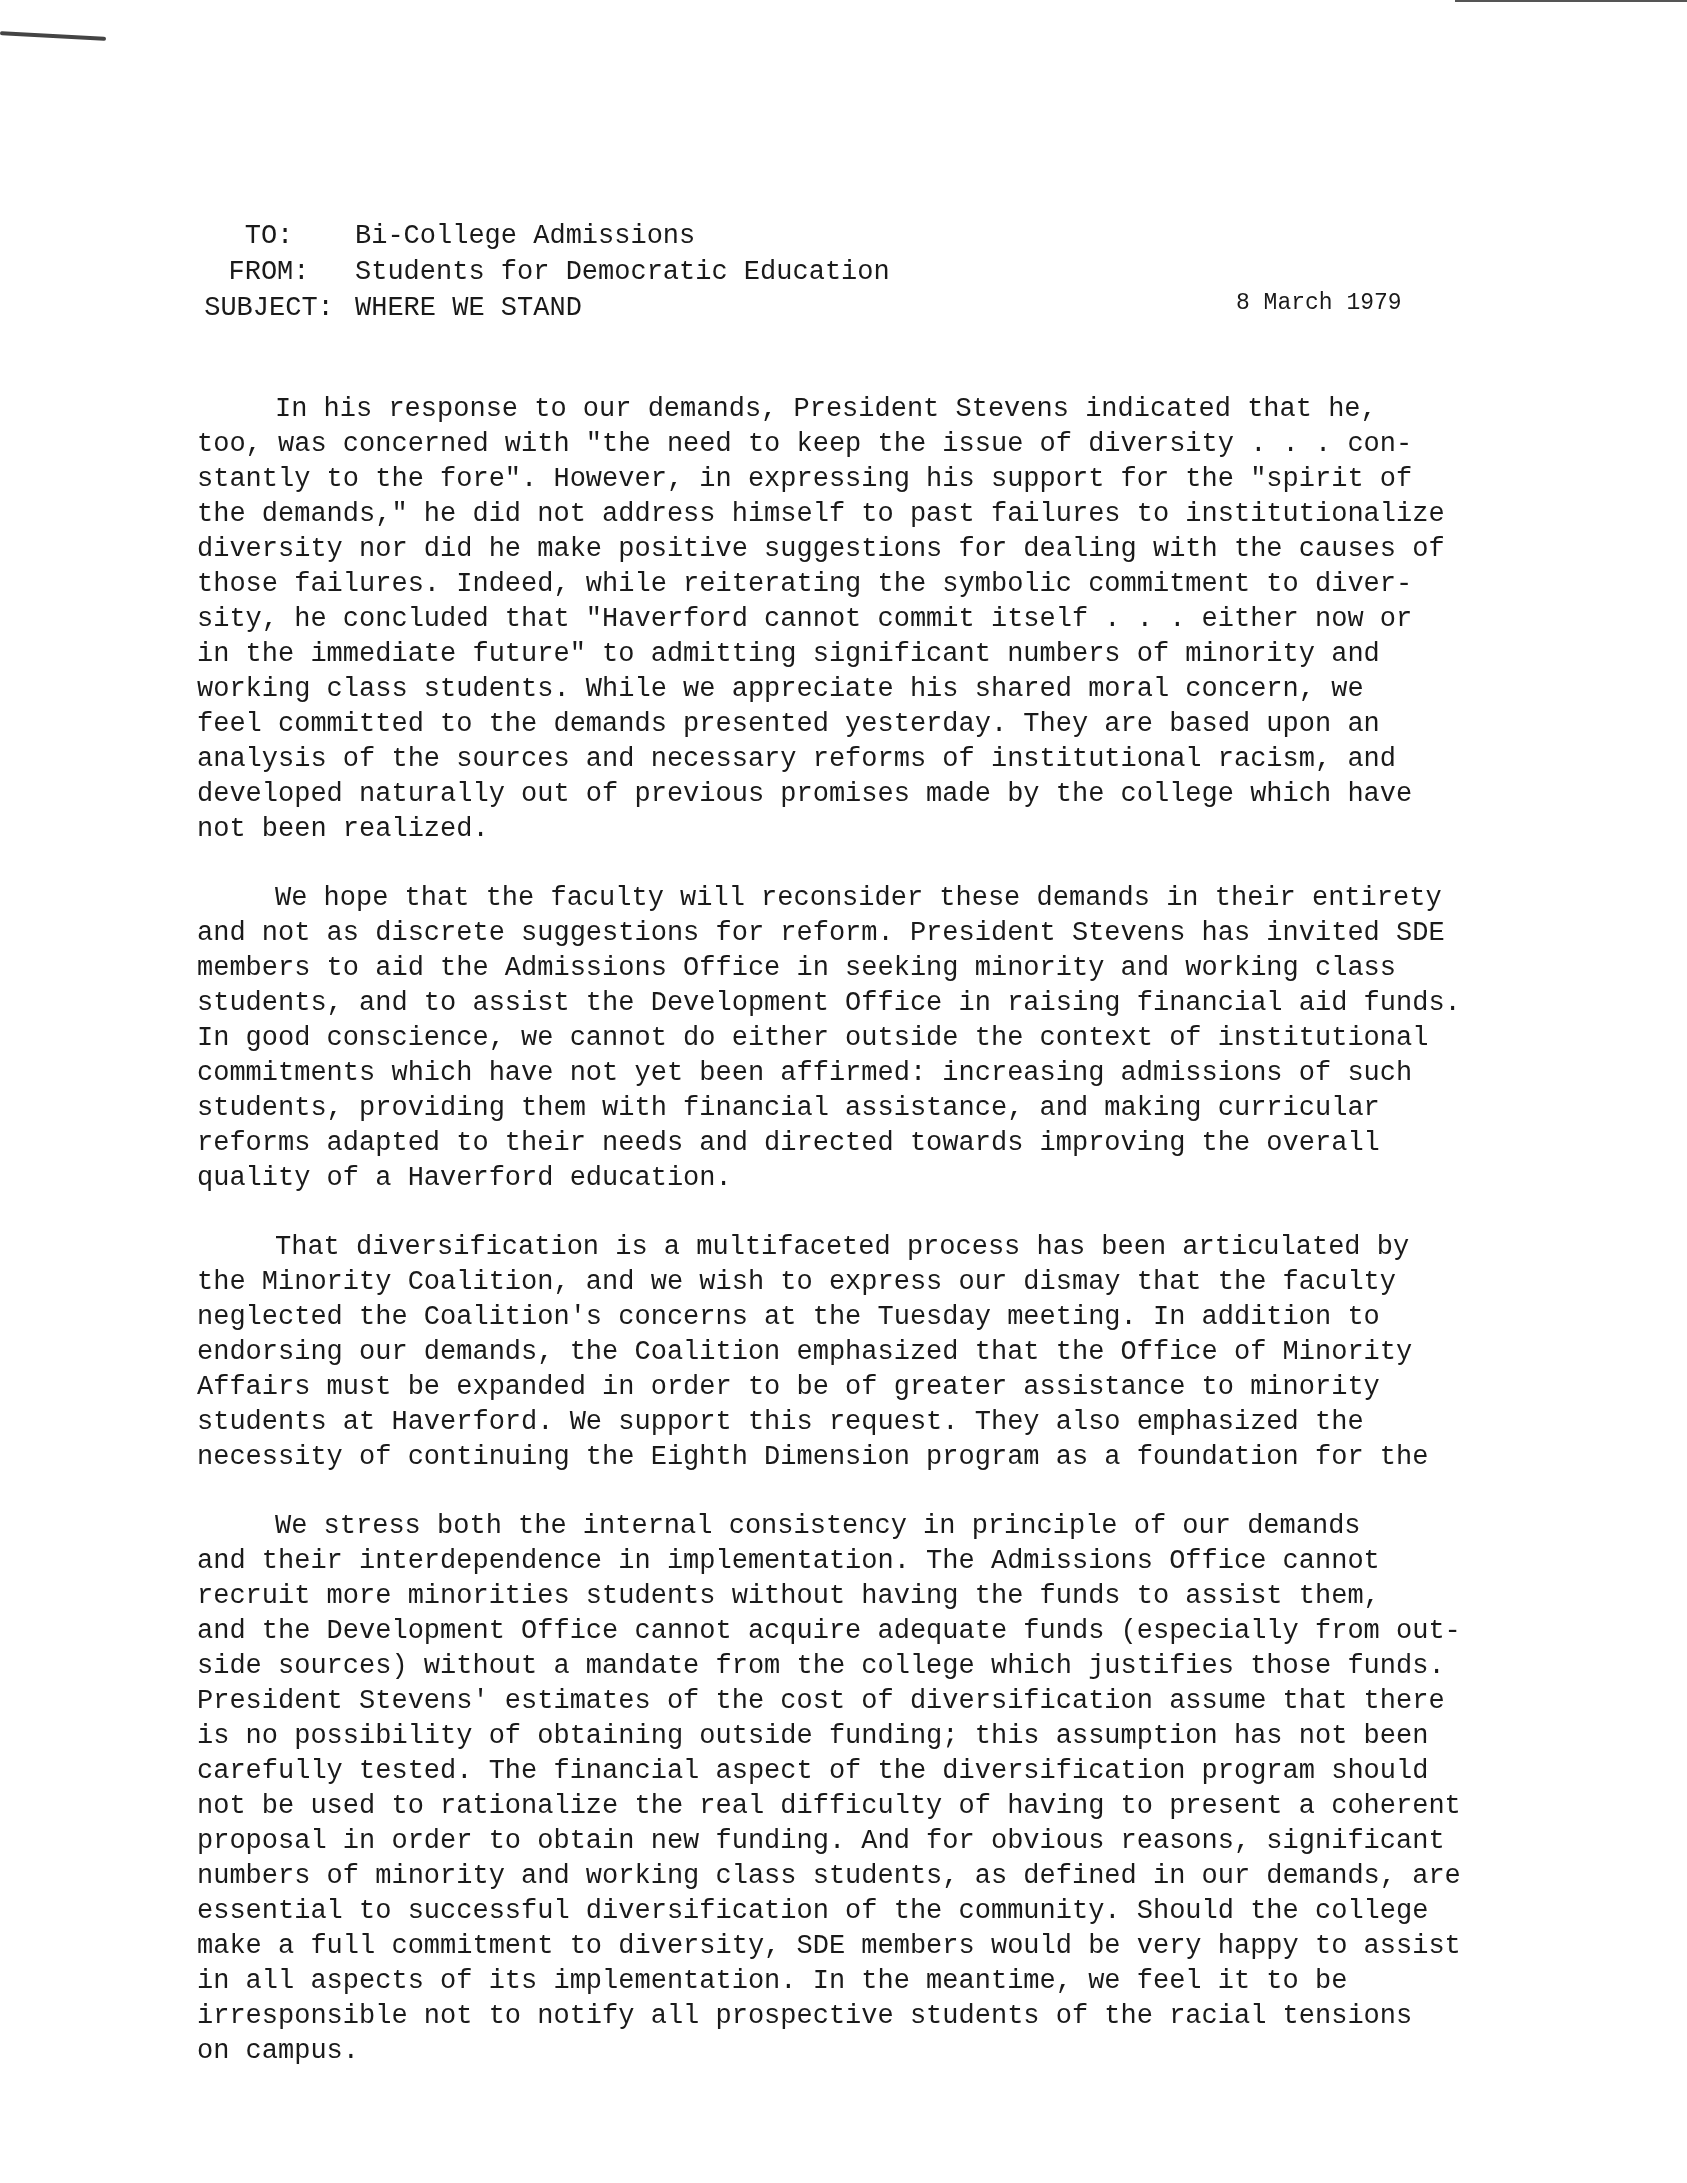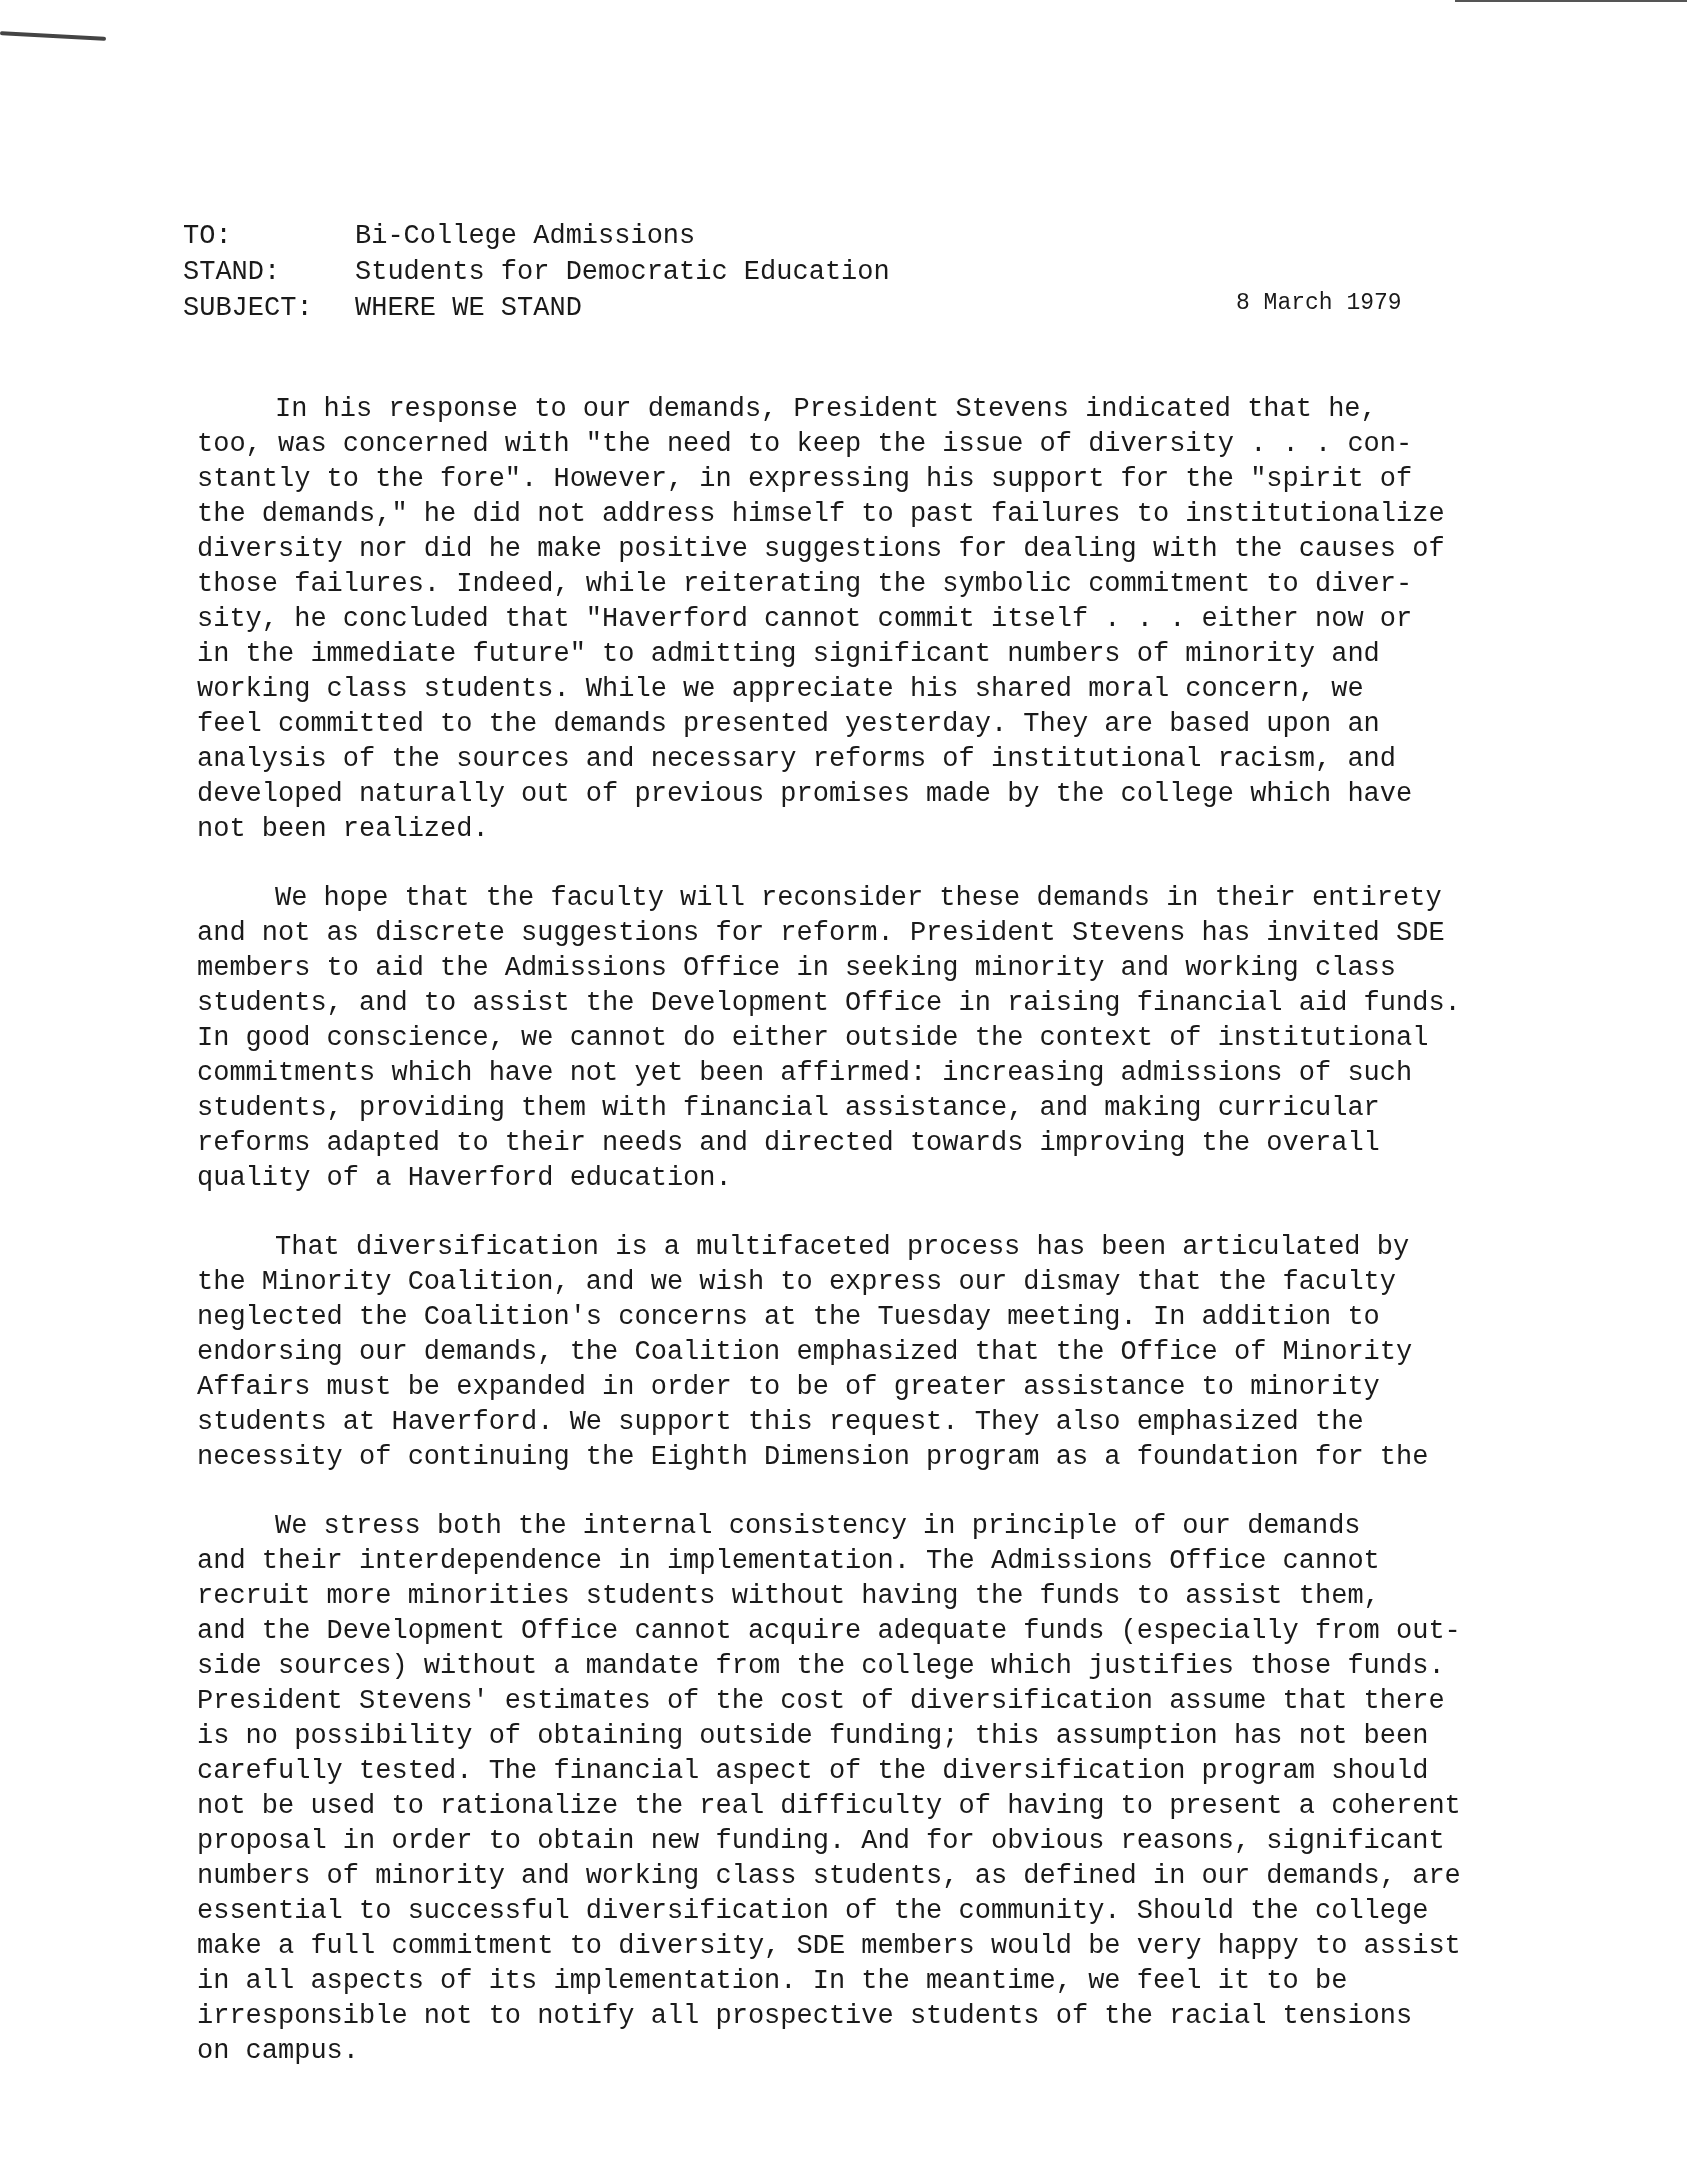--- a/index.html
+++ b/index.html
@@ -1,42 +1,42 @@
 <!DOCTYPE html>
 <html style="font-size:10.6px"><head>
 <meta charset="utf-8">
 <style>
   html, body { margin: 0; padding: 0; background: #ffffff; }
   body { width: 1687px; height: 2183px; position: relative; overflow: hidden;
          font-family: "Liberation Mono", "DejaVu Sans Mono", monospace; color: #1a1a1a; }
   .page { position: absolute; left: 0; top: 0; width: 1687px; height: 2183px; }
   .header { position: absolute; left: 183px; top: 218px; width: 1323px; font-size: 27px; line-height: 36px; }
   .hrow { display: flex; }
-  .hlabel { width: 172px; }
+  .hlabel { width: 172px; text-align: center; }
   .hval { flex: 1; }
   .date { position: absolute; left: 1236px; top: 290px; font-size: 23px; }
   .body { position: absolute; left: 185px; top: 392px; width: 1409px; font-size: 27px; line-height: 35px; }
   .para { margin: 0 0 34px 12px; text-indent: 78px; white-space: pre-line; }
   .scan-mark { position: absolute; left: 0; top: 34px; width: 106px; height: 4px; background: #444; transform: skewY(3deg); border-radius: 2px; }
   .top-rule { position: absolute; right: 0; top: 0; width: 232px; height: 2px; background: #555; }
 </style>
 </head>
 <body>
 
 <div class="page">
   <div class="scan-mark"></div>
   <div class="top-rule"></div>
 
   <div class="header">
     <div class="hrow">
       <span class="hlabel">TO:</span>
       <span class="hval">Bi-College Admissions</span>
     </div>
     <div class="hrow">
-      <span class="hlabel">STAND:</span>
+      <span class="hlabel">FROM:</span>
       <span class="hval">Students for Democratic Education</span>
     </div>
     <div class="hrow">
       <span class="hlabel">SUBJECT:</span>
       <span class="hval">WHERE WE STAND</span>
     </div>
   </div>
   <div class="date">8 March 1979</div>
 
   <div class="body">

